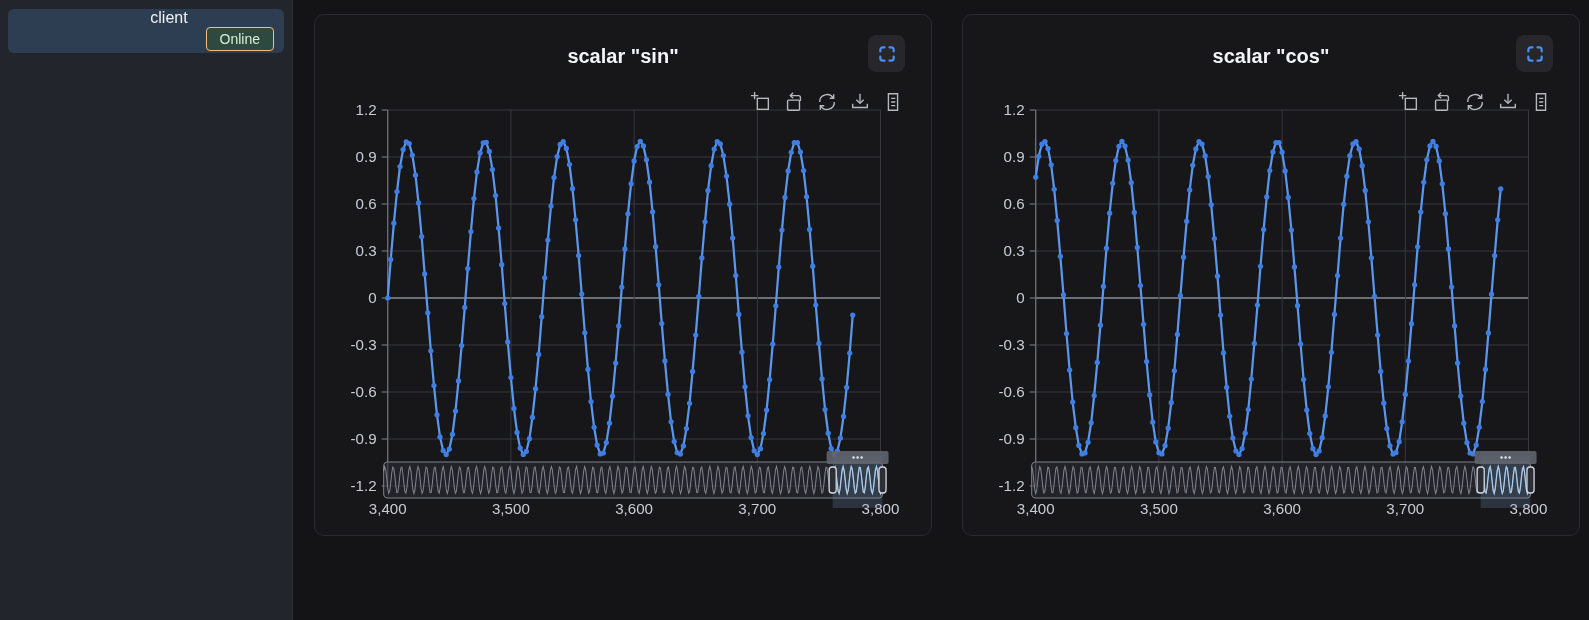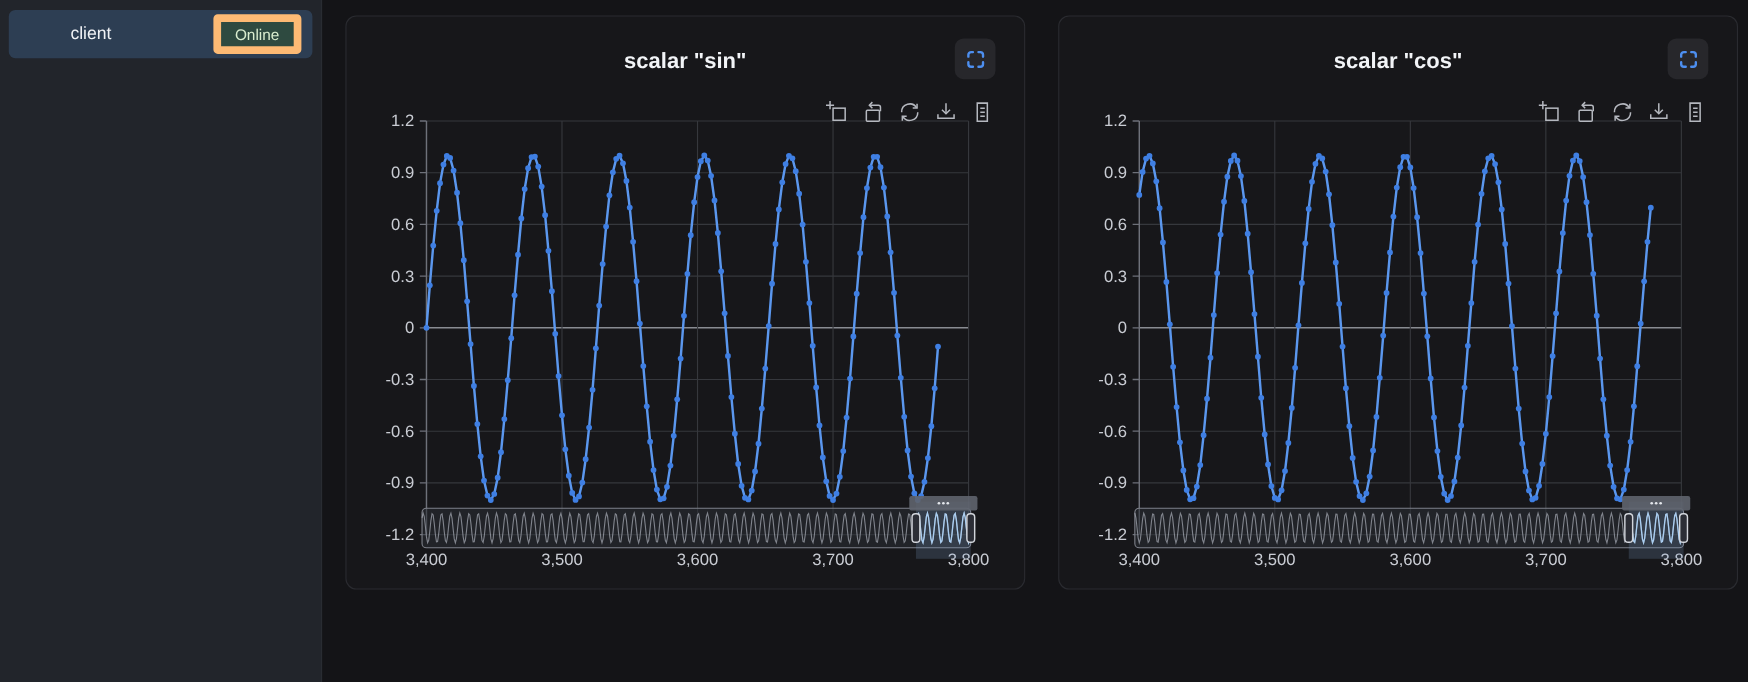--- a/index.html
+++ b/index.html
@@ -2,24 +2,24 @@
 <html style="--accent-blue: #4d8ff0; --line-blue: #5b97ee; --dot-blue: #3f7fe3; --minimap-select: #a9cdf0; --status-bg: #2e4a40; --status-text: #d9edcf; --sidebar-item-bg: #2d3e53;"><head>
 <meta charset="utf-8">
 <style>
   html,body{margin:0;padding:0;background:#141417;font-family:"Liberation Sans",sans-serif;color:#e8eaed;}
   body{width:1589px;height:620px;overflow:hidden;}
   .app{display:flex;width:1589px;height:620px;}
 
   
   aside{width:293px;background:#22252b;border-right:1px solid #2c2f35;padding:9px 8px;box-sizing:border-box;flex:none;}
   .client-item{display:flex;align-items:center;background:var(--sidebar-item-bg,#2d3e53);border-radius:6px;
-    height:44px;padding:0 10px 0 56px;box-sizing:border-box;cursor:pointer;}
+    height:44px;padding:0 10px 0 56px;box-sizing:border-box;cursor:pointer;flex-direction:column;}
   .client-name{font-size:16px;color:#f0f2f5;}
   .badge{margin-left:auto;background:var(--status-bg,#2e4a40);color:var(--status-text,#d9edcf);
-    border:7px solid #fdba74;font-size:14px;padding:3px 13px;border-radius:4px;}
+    border:1px solid #fdba74;font-size:14px;padding:3px 13px;border-radius:4px;}
 
   
   main{flex:1;padding:14px 9px 0 21px;box-sizing:border-box;background:#141417;}
   h1{font-size:26px;font-weight:700;margin:4px 0 24px 0;letter-spacing:.2px;}
   .cards{display:flex;gap:30px;}
   .card{position:relative;flex:1;height:522px;background:#17171a;border:1px solid #2a2b30;border-radius:10px;box-sizing:border-box;}
   .card-title{text-align:center;font-size:20px;font-weight:700;margin:0;padding-top:30px;color:#f2f4f7;}
   .fullscreen-btn{position:absolute;top:20px;right:26px;width:37px;height:37px;background:#27272b;border:none;border-radius:8px;
     display:flex;align-items:center;justify-content:center;cursor:pointer;z-index:3;padding:0;}
   .fullscreen-btn svg{stroke:var(--accent-blue,#4d8ff0);}

